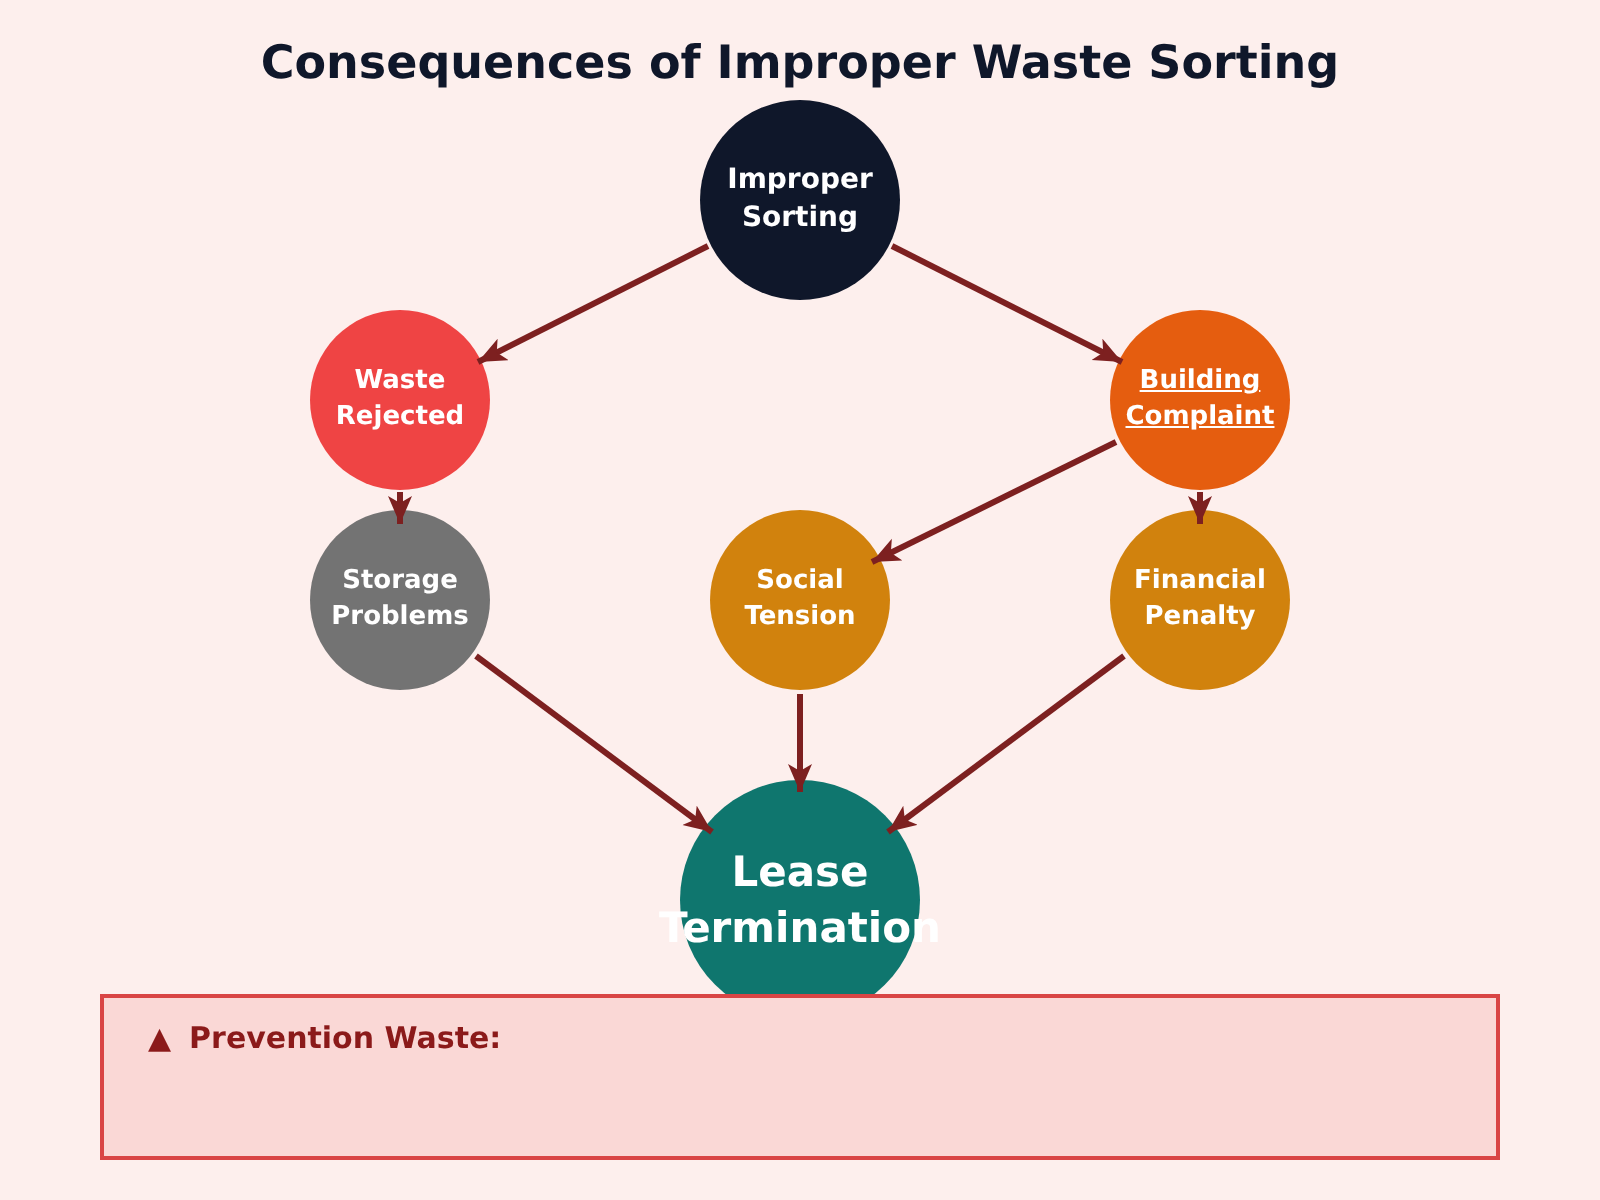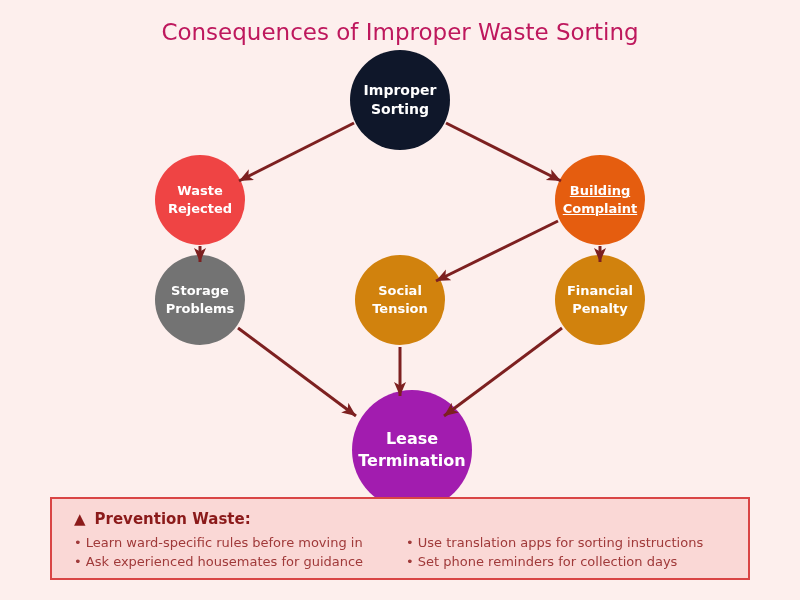--- a/index.html
+++ b/index.html
@@ -12,22 +12,22 @@
     overflow: hidden;
   }
   .title {
     position: absolute;
     top: 19px;
     left: 0;
     width: 100%;
     margin: 0;
     text-align: center;
     font-size: 23px;
-    font-weight: normal;
-    color: #be185d;
+    font-weight: bold;
+    color: #0f172a;
   }
   .arrows {
     position: absolute;
     left: 0; top: 0;
     z-index: 2;
     pointer-events: none;
   }
   .node {
     position: absolute;
     border-radius: 50%;
@@ -42,21 +42,21 @@
     box-sizing: border-box;
     padding: 0 5px;
     z-index: 1;
   }
   .n-improper  { left: 350px; top:  50px; width: 100px; height: 100px; background: #0f172a; font-size: 14px; }
   .n-waste     { left: 155px; top: 155px; width:  90px; height:  90px; background: #ef4444; }
   .n-building  { left: 555px; top: 155px; width:  90px; height:  90px; background: #e55d0f; text-decoration: underline; }
   .n-storage   { left: 155px; top: 255px; width:  90px; height:  90px; background: #737373; }
   .n-social    { left: 355px; top: 255px; width:  90px; height:  90px; background: #d1820d; }
   .n-financial { left: 555px; top: 255px; width:  90px; height:  90px; background: #d1820d; }
-  .n-lease     { left: 352px; top: 390px; width: 120px; height: 120px; background: #a21caf; font-size: 16px; padding: 0 8px; }
+  .n-lease     { left: 340px; top: 390px; width: 120px; height: 120px; background: #0f766e; font-size: 21px; padding: 0 8px; }
   .tips {
     position: absolute;
     left: 50px;
     top: 497px;
     width: 700px;
     height: 83px;
     box-sizing: border-box;
     background: #fad8d6;
     border: 2px solid #d94545;
     z-index: 3;
@@ -129,25 +129,15 @@
     <line x1="238" y1="328" x2="356" y2="416" stroke="#7d2020" stroke-width="3" marker-end="url(#ah)"></line>
     <line x1="400" y1="347" x2="400" y2="396" stroke="#7d2020" stroke-width="3" marker-end="url(#ah)"></line>
     <line x1="562" y1="328" x2="444" y2="416" stroke="#7d2020" stroke-width="3" marker-end="url(#ah)"></line>
   </svg>
 
   <div class="tips">
     <div class="tips-header">
       <span class="tri">▲</span>
       <span>Prevention Waste:</span>
     </div>
-    <div class="tips-cols">
-      <ul class="tips-col tips-col-left">
-        <li>Learn ward-specific rules before moving in</li>
-        <li>Ask experienced housemates for guidance</li>
-      </ul>
-      <ul class="tips-col tips-col-right">
-        <li>Use translation apps for sorting instructions</li>
-        <li>Set phone reminders for collection days</li>
-      </ul>
-    </div>
   </div>
 
 </div>
 
 </body></html>

